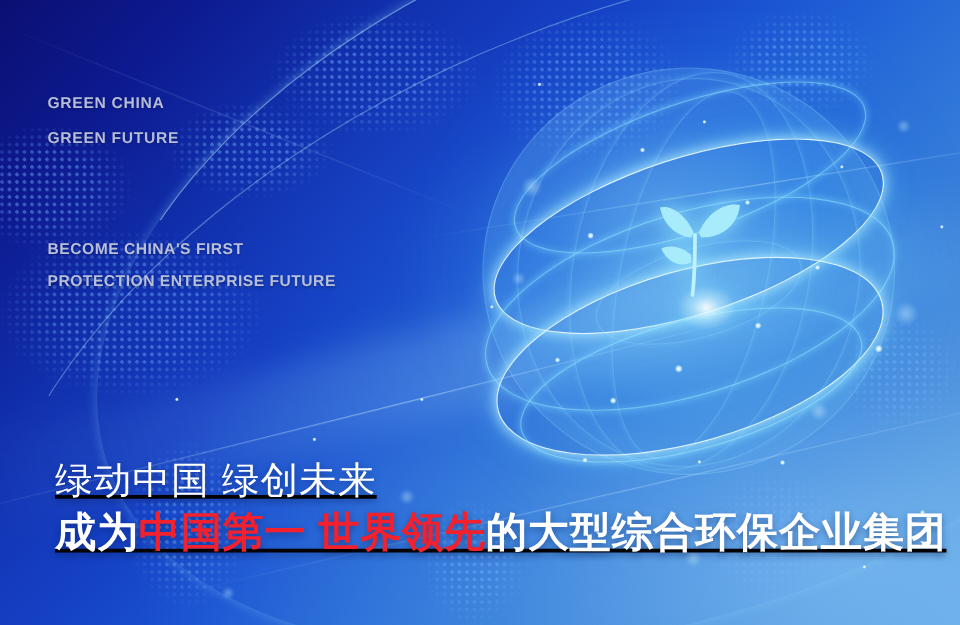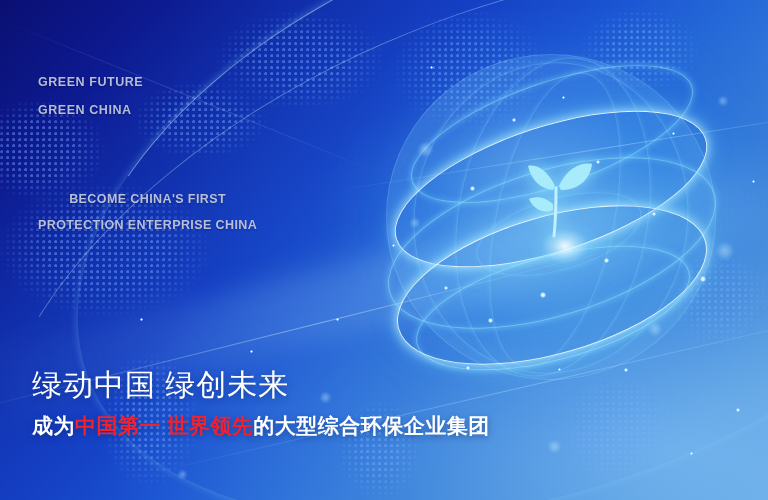--- a/index.html
+++ b/index.html
@@ -173,40 +173,40 @@
   .en-top { position:absolute; left:38px; top:68px; }
   .en-top .ln {
     color:#b5bcd6;
     font-size:12.5px;
     font-weight:bold;
     letter-spacing:0.55px;
     line-height:28px;
     text-shadow:0 1px 2px rgba(0,0,0,0.25);
   }
   .en-mid { position:attribute; }
-  .en-mid { position:absolute; left:38px; top:186px;text-align:center; }
+  .en-mid { position:absolute; left:38px; top:186px; }
   .en-mid .ln {
     color:#b8bfd8;
     font-size:12.5px;
     font-weight:bold;
     letter-spacing:0.4px;
     line-height:26px;
     text-shadow:0 1px 2px rgba(0,0,0,0.25);
   }
 
-  .cn { position:absolute; left:32px; top:366px; }
+  .cn { position:absolute; left:44px; top:366px;text-decoration:underline; }
   .cn-1 {
     color:#ffffff;
     font-size:30px;
     line-height:38px;
     letter-spacing:1px;
     text-shadow:0 2px 6px rgba(8,30,90,0.45);
   }
   .cn-2 {
-    font-size:21px;
+    font-size:33px;
     line-height:44px;
     font-weight:bold;
     letter-spacing:0.5px;
     color:#ffffff;
     text-shadow:0 2px 6px rgba(8,30,90,0.45);
     white-space:nowrap;
   }
   .cn-2 .hl { color:#f3202e; }
 </style>
 </head>
@@ -284,27 +284,27 @@
   <div class="particle" style="left:466px;top:366px;width:4px;height:4px;"></div>
   <div class="particle" style="left:336px;top:318px;width:3px;height:3px;"></div>
   <div class="particle" style="left:250px;top:350px;width:3px;height:3px;"></div>
   <div class="particle" style="left:140px;top:318px;width:3px;height:3px;"></div>
   <div class="particle" style="left:736px;top:408px;width:4px;height:4px;"></div>
   <div class="particle" style="left:690px;top:452px;width:3px;height:3px;"></div>
   <div class="particle" style="left:430px;top:66px;width:3px;height:3px;"></div>
   <div class="particle" style="left:752px;top:180px;width:3px;height:3px;"></div>
 
   <div class="en-top">
+    <div class="ln">GREEN CHINA</div>
     <div class="ln">GREEN FUTURE</div>
-    <div class="ln">GREEN CHINA</div>
   </div>
 
   <div class="en-mid">
     <div class="ln">BECOME CHINA'S FIRST</div>
-    <div class="ln">PROTECTION ENTERPRISE CHINA</div>
+    <div class="ln">PROTECTION ENTERPRISE FUTURE</div>
   </div>
 
   <div class="cn">
     <div class="cn-1">绿动中国 绿创未来</div>
     <div class="cn-2"><span>成为</span><span class="hl">中国第一 世界领先</span><span>的大型综合环保企业集团</span></div>
   </div>
 
 </div>
 
 </body></html>

